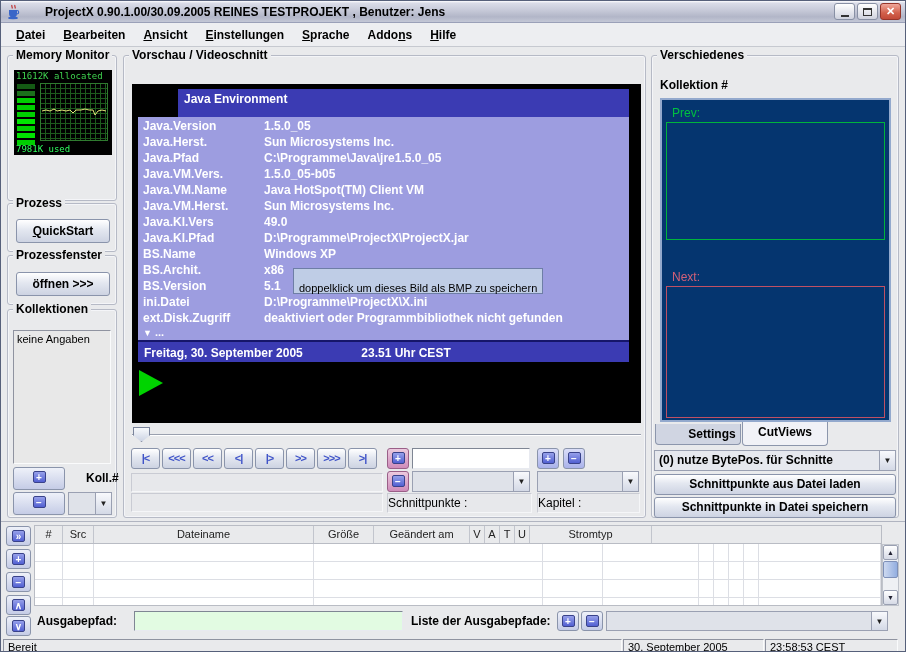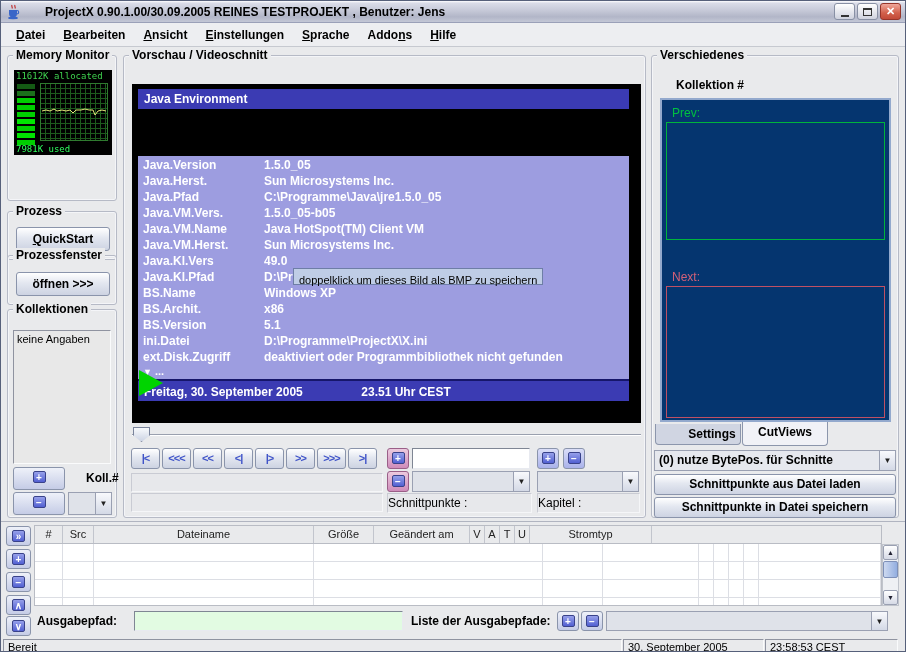--- a/index.html
+++ b/index.html
@@ -60,30 +60,30 @@
   .mbars div:nth-child(1){background:#145a14}
   .mbars div:nth-child(2){background:#1b701b}
   .mbars div:nth-child(6),.mbars div:nth-child(8){background:#00e400}
   .mgraph { position:absolute; left:26px; top:13px; width:68px; height:58px;
     border:1px solid #2f7a2f; background-color:#000;
     background-image:repeating-linear-gradient(to right, transparent 0 4px, #1d5a1d 4px 5px),
                      repeating-linear-gradient(to bottom, transparent 0 4px, #1d5a1d 4px 5px); }
   
   .vcanvas { position:absolute; left:8px; top:28px; width:509px; height:339px; background:#000; }
   .envpanel { position:absolute; left:6px; top:5px; width:491px; }
-  .envhead { height:20px; line-height:20px; background:#3b3bb3; color:#fff; font-weight:bold; padding-left:6px; }
-  .envbody { background:#9d9de0; padding-top:1px;margin-top:47px; }
+  .envhead { height:28px; line-height:20px; background:#3b3bb3; color:#fff; font-weight:bold; padding-left:6px;margin-left:40px; }
+  .envbody { background:#9d9de0; padding-top:1px; }
   .envrow { height:16px; line-height:16px; color:#fff; font-weight:bold; white-space:nowrap; overflow:hidden; }
   .envrow .k { display:inline-block; width:126px; padding-left:5px; }
   .envmore { height:14px; line-height:13px; color:#fff; font-weight:bold; padding-left:5px; font-size:11px; }
   .datebar { height:22px; line-height:22px; background:#3b3bb3; border-top:2px solid #16166a;
     color:#fff; font-weight:bold; padding-left:6px; white-space:nowrap; }
   .datebar .d1 { display:inline-block; width:214px; }
   .tooltip { position:absolute; left:161px; top:184px; height:17px; line-height:15px;
-    background:#bfcde6; border:1px solid #6e7ea6; font-size:11px; padding:4px 5px; white-space:nowrap; }
+    background:#bfcde6; border:1px solid #6e7ea6; font-size:11px; padding:12px 5px; white-space:nowrap; }
   .play { position:absolute; left:7px; top:286px; width:0; height:0;
     border-left:24px solid #00d400; border-top:13px solid transparent; border-bottom:13px solid transparent; }
   .slider { position:absolute; left:8px; top:371px; width:509px; height:16px; }
   .strack { position:absolute; left:0; right:0; top:7px; height:2px; background:#9aa0ae;
     border-bottom:1px solid #fff; }
   .sthumb { position:absolute; left:1px; top:0; width:17px; height:15px;
     background:linear-gradient(#f8fafd,#cdd4e4); border:1px solid #7a849c;
     clip-path:polygon(0 0,100% 0,100% 55%,50% 100%,0 55%); }
   .navbtn { position:relative; display:inline-block; width:29px; height:21px; margin:2px 1px 0 1px;
     background:linear-gradient(#ffffff,#e3e7f0 45%,#cdd3e2); border:1px solid #8a94ab; border-radius:3px;
@@ -181,21 +181,21 @@
       </div>
       <div class="mgraph">
         <svg width="66" height="56">
           <polyline points="1,27 5,26 9,27 13,25 16,27 21,26 25,27 29,26 32,29 35,26 40,26 44,25 48,26 52,26 54,31 57,27 61,26 65,27" fill="none" stroke="#e6e67a" stroke-width="1"></polyline>
         </svg>
       </div>
       <span class="memtxt" style="left:2px;bottom:1px;color:#2fff5f;">7981K used</span>
     </div>
   </div>
 
-  <div class="group" style="left:6px;top:202px;width:110px;height:49px;margin-top:8px;">
+  <div class="group" style="left:6px;top:202px;width:110px;height:49px;">
     <span class="gt">Prozess</span>
     <div class="btn" style="left:8px;top:15px;width:94px;height:24px;line-height:22px;"><u>Q</u>uickStart</div>
   </div>
 
   <div class="group" style="left:6px;top:254px;width:110px;height:50px;">
     <span class="gt">Prozessfenster</span>
     <div class="btn" style="left:8px;top:16px;width:94px;height:24px;line-height:22px;">öffnen &gt;&gt;&gt;</div>
   </div>
 
   <div class="group" style="left:6px;top:308px;width:110px;height:209px;">
@@ -271,21 +271,21 @@
       <div class="combo" style="left:1px;top:25px;width:102px;height:21px;">
         <span class="sel"></span>
         <span class="arrow">▼</span>
       </div>
       <div class="lblrow">Kapitel :</div>
     </div>
   </div>
 
   <div class="group" style="left:650px;top:54px;width:248px;height:463px;">
     <span class="gt">Verschiedenes</span>
-    <span class="blbl" style="left:24px;top:22px;">Kollektion #</span>
+    <span class="blbl" style="left:8px;top:22px;">Kollektion #</span>
 
     <div class="navy">
       <span class="cutlbl" style="top:6px;color:#00c040;">Prev:</span>
       <div class="cutbox" style="top:22px;height:118px;border:1px solid #00b43c;"></div>
       <span class="cutlbl" style="top:170px;color:#d26078;">Next:</span>
       <div class="cutbox" style="top:186px;height:132px;border:1px solid #c05064;"></div>
     </div>
 
     <div class="tab" style="left:3px;top:368px;width:86px;padding-left:28px;">Settings</div>
     <div class="tab active" style="left:90px;top:366px;width:86px;">CutViews</div>

